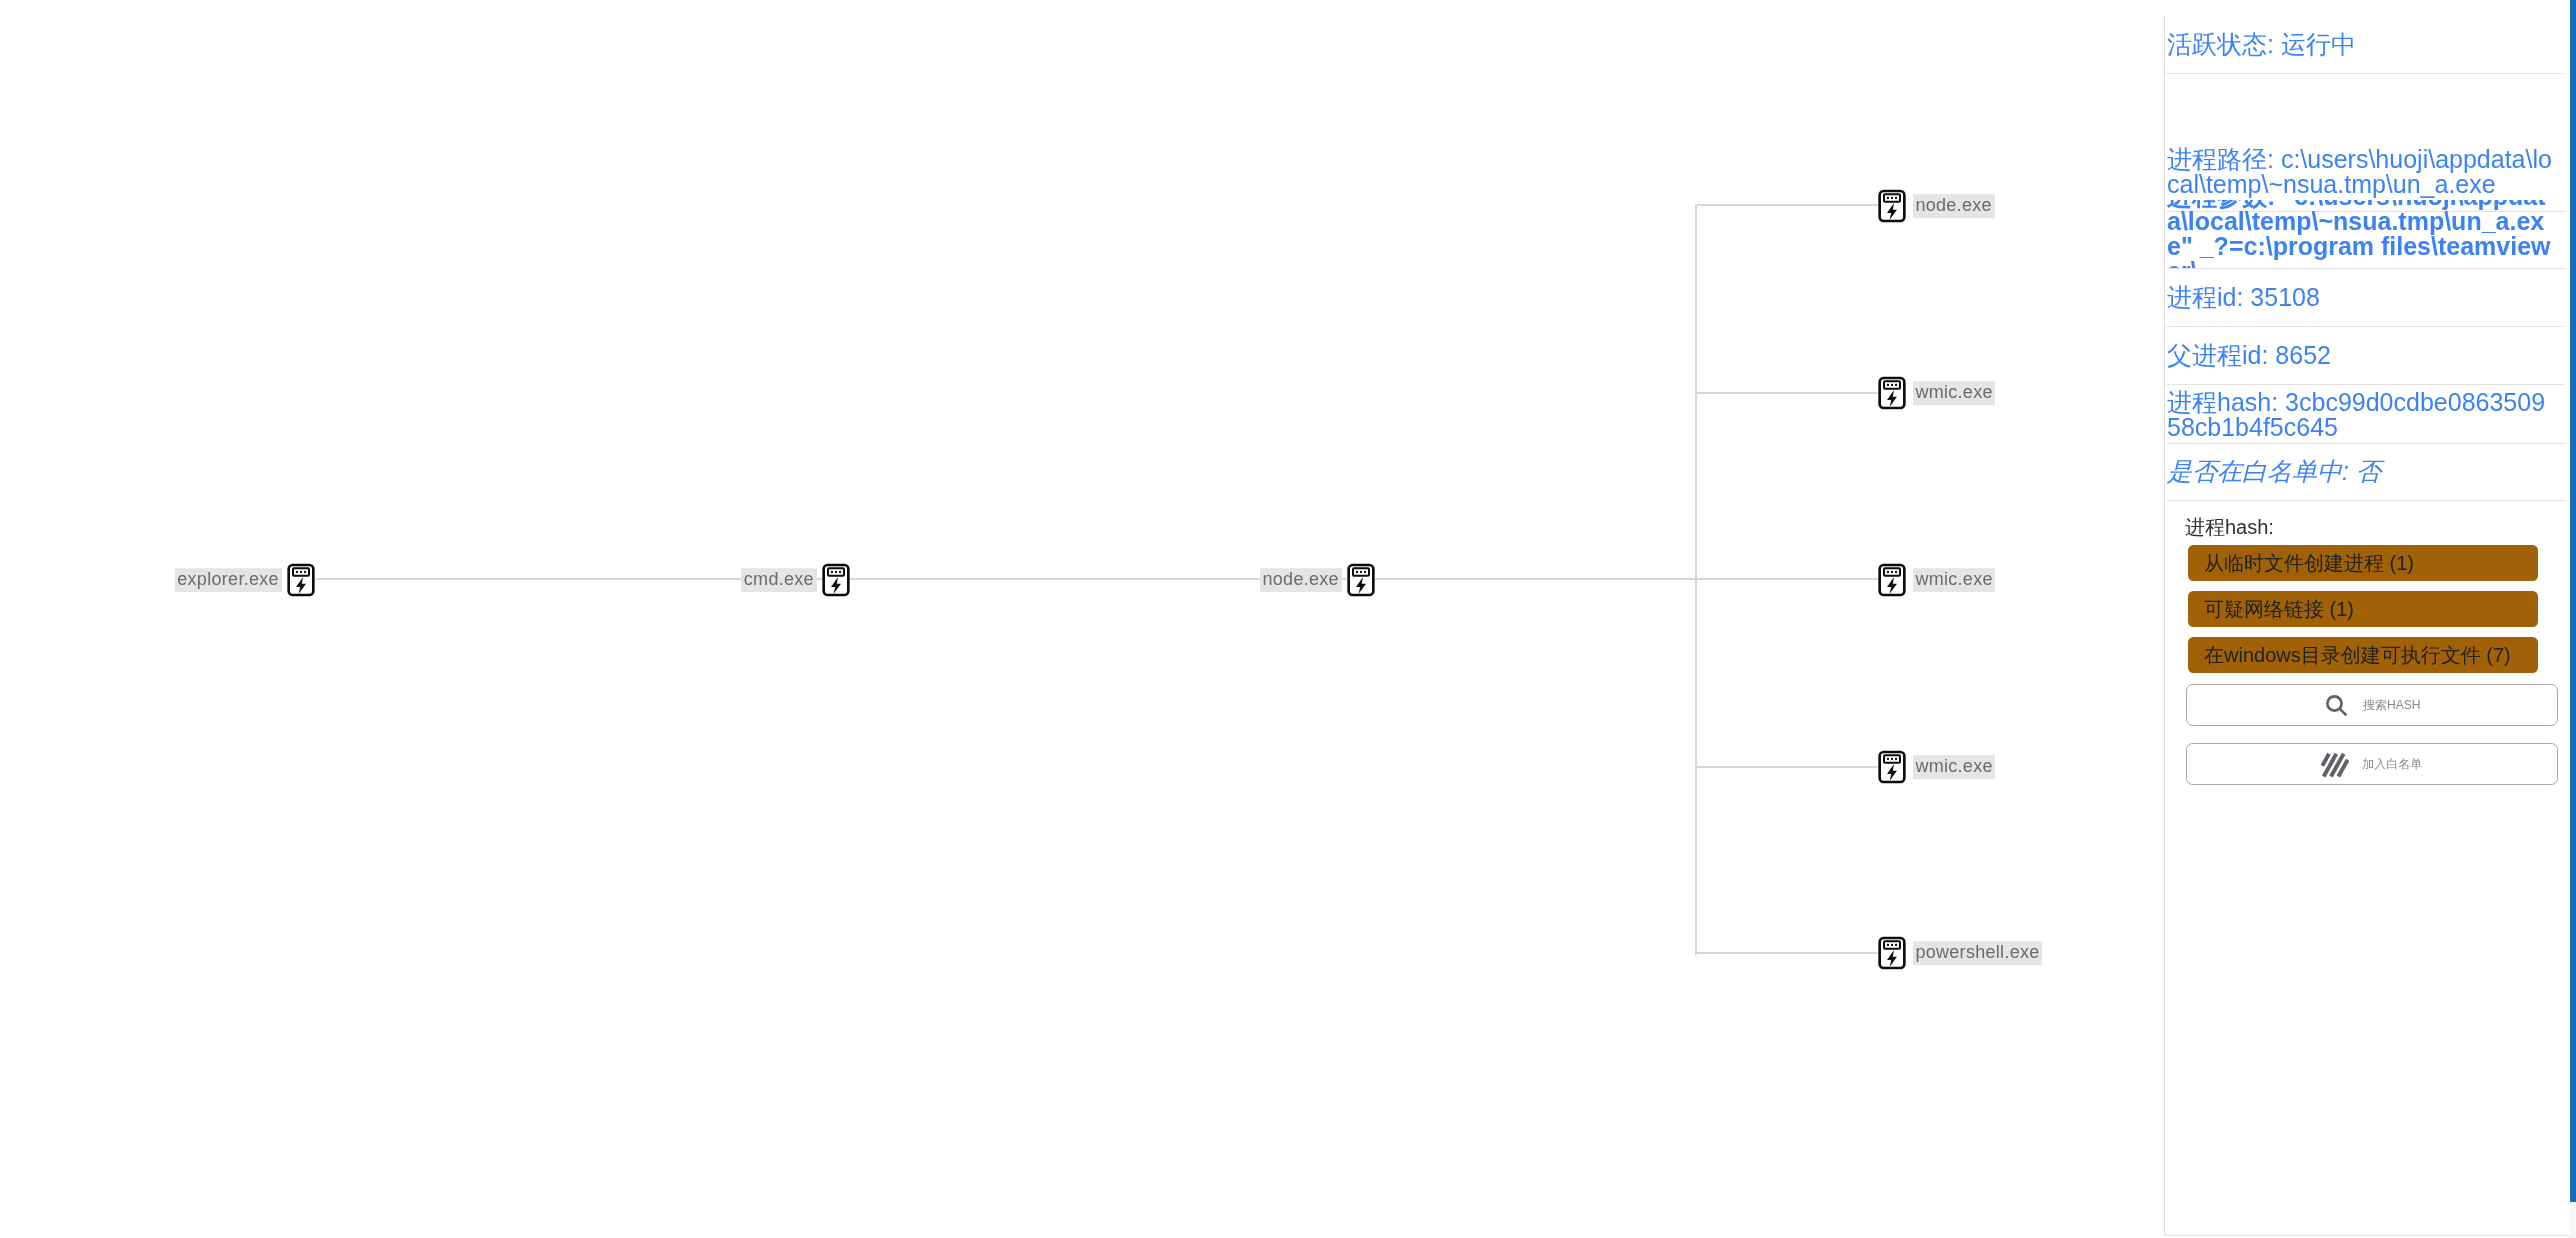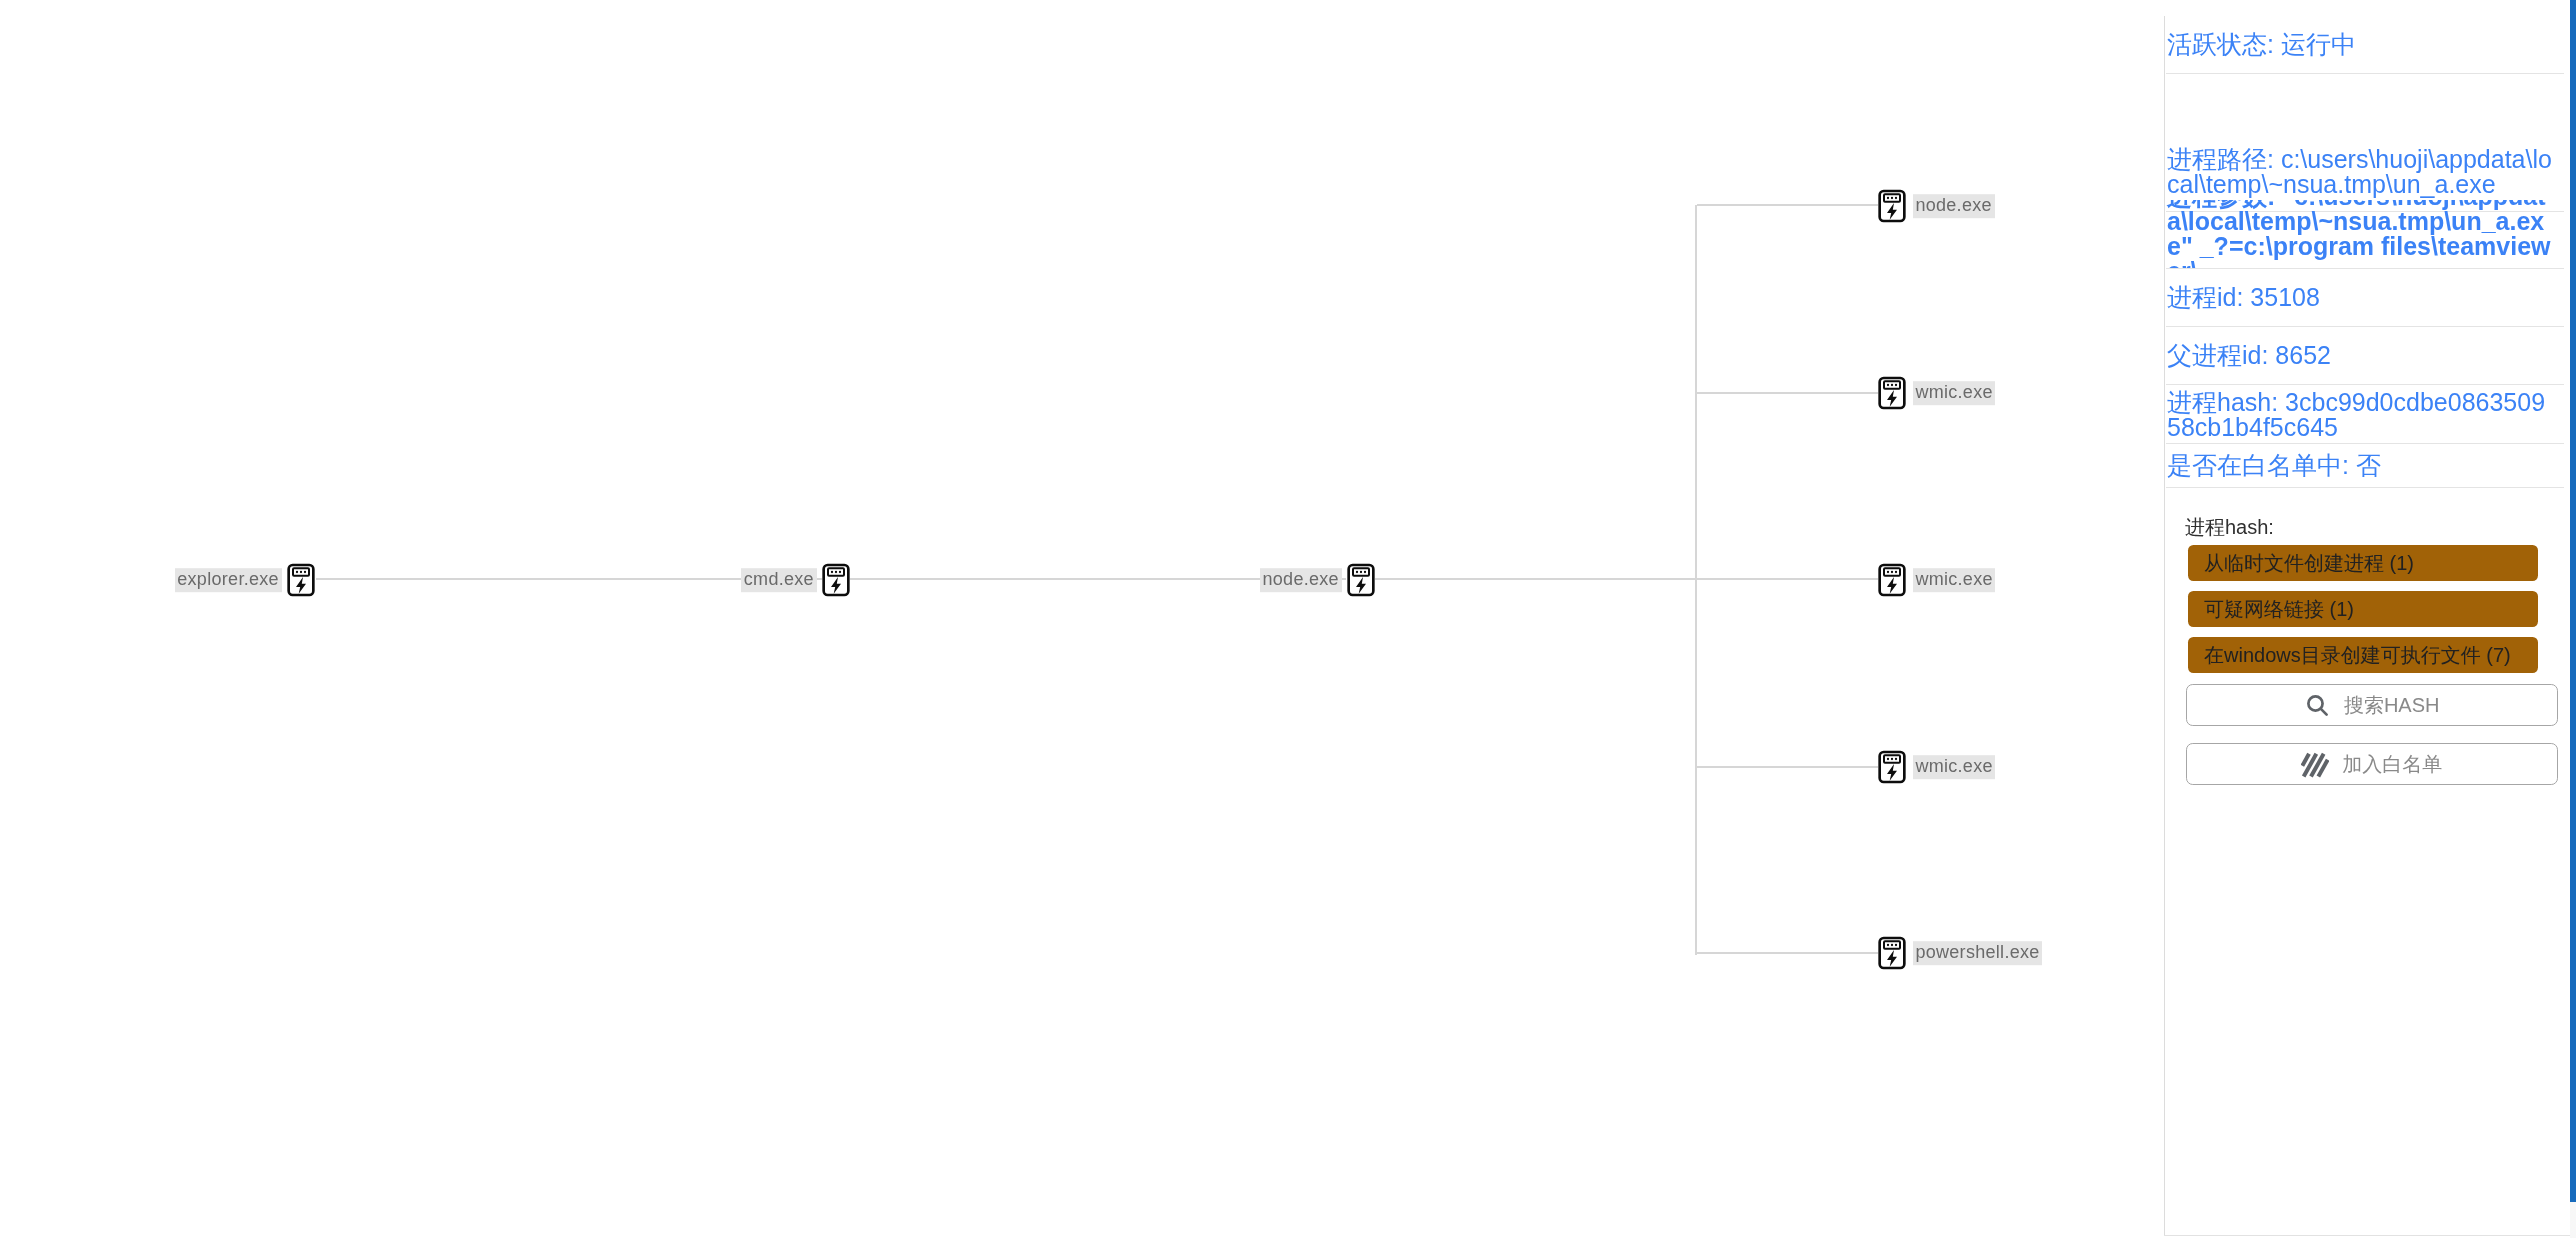--- a/index.html
+++ b/index.html
@@ -33,38 +33,38 @@
     font-size:25px;line-height:25px;color:#3b82f6;
     word-break:break-all;overflow:hidden;
   }
   .r1{top:16px;height:58px;}
   .r2{top:75px;height:58px;}
   .r3{top:132px;height:80px;}
   .r4{top:200px;height:69px;font-weight:bold;}
   .r5{top:269px;height:58px;}
   .r6{top:327px;height:58px;}
   .r7{top:386px;height:58px;}
-  .r8{top:443px;height:45px;}
+  .r8{top:443px;height:58px;font-style:italic;}
   .rules-title{
     position:absolute;left:0;top:514px;width:398px;height:27px;
     display:flex;align-items:center;padding-left:19px;box-sizing:border-box;
     font-size:20px;color:#303030;
   }
   .chip{
     position:absolute;left:22px;width:350px;height:36px;box-sizing:border-box;
     background:#a16207;border-radius:5.4px;
     display:flex;align-items:center;padding-left:16px;
     font-size:20px;color:#212121;cursor:default;
   }
   .chip1{top:545px;} .chip2{top:591px;} .chip3{top:637px;}
   .pbtn{
     position:absolute;left:19.5px;width:372px;height:42px;box-sizing:border-box;
     background:#ffffff;border:1.3px solid #a6a6a6;border-radius:6.7px;
     display:flex;align-items:center;justify-content:center;gap:13.4px;
-    font-size:20px;color:#898989;cursor:pointer;
+    font-size:12px;color:#898989;cursor:pointer;
   }
   .btn-search{top:684px;}
   .btn-whitelist{top:743px;}
   .pbtn svg{display:block;}
   
   .scrollbar{position:absolute;left:2570px;top:0;width:6px;height:1239px;background:#f7f7f7;}
   .scroll-thumb{position:absolute;left:0;top:0;width:6px;height:1202px;background:#176bbd;}
 </style>
 </head>
 <body>

